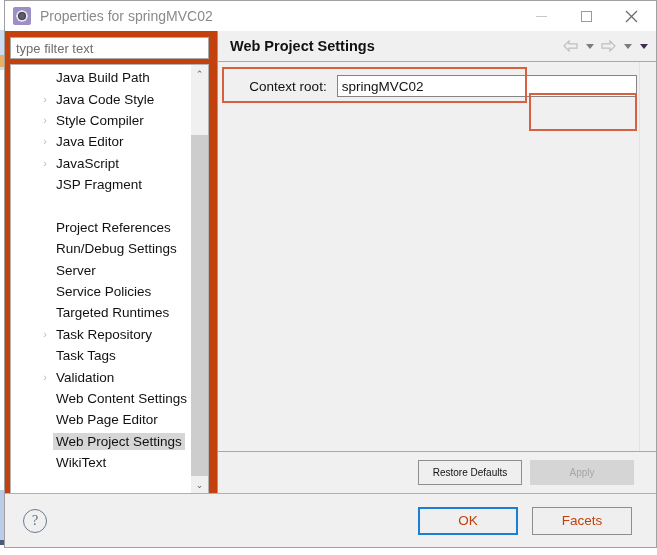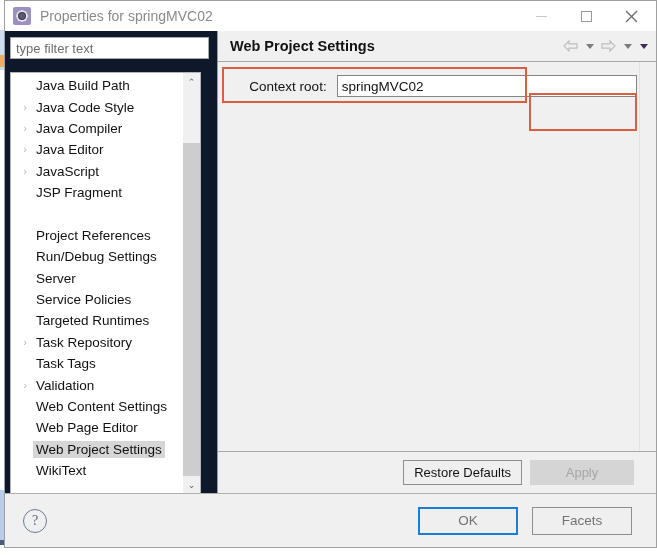--- a/index.html
+++ b/index.html
@@ -129,48 +129,48 @@
     background: #ffffff;
     overflow: hidden;
   }
 
   
   #left-col {
     width: 212px;
     min-width: 212px;
     display: flex;
     flex-direction: column;
-    background: #0f172a;
+    background: #c2410c;
     padding-top: 6px;
     box-sizing: border-box;
-    gap: 8px;
   }
   #filter-input {
     margin: 0 8px 0 5px;
     height: 22px;
     border: 1px solid #a9a9a9;
     box-sizing: border-box;
     font-family: "Liberation Sans", sans-serif;
     font-size: 13px;
     color: #6e6e6e;
     padding: 0 5px;
     background: #ffffff;
     outline: none;
     width: 199px;
   }
   #tree-wrap {
     flex: 1;
-    margin: 5px 16px 0 5px;
+    margin: 5px 8px 0 5px;
     border: 1px solid #b4b4b4;
     border-bottom: none;
     box-sizing: border-box;
     display: flex;
     overflow: hidden;
     position: relative;
     background: #ffffff;
+    padding-left: 20px;
   }
   #tree-list {
     flex: 1;
     padding-top: 2px;
     overflow: hidden;
   }
   .tree-item {
     height: 21.4px;
     display: flex;
     align-items: center;
@@ -345,21 +345,21 @@
     justify-content: flex-end;
     padding-right: 22px;
     gap: 8px;
     box-sizing: border-box;
   }
   .btn {
     height: 25px;
     min-width: 104px;
     padding: 0 10px;
     font-family: "Liberation Sans", sans-serif;
-    font-size: 13px;
+    font-size: 10px;
     color: #111111;
     background: #efefef;
     border: 1px solid #8e8e8e;
     box-sizing: border-box;
     display: flex;
     align-items: center;
     justify-content: center;
     white-space: nowrap;
   }
   .btn.disabled {
@@ -396,21 +396,21 @@
     display: flex;
     align-items: center;
     gap: 14px;
     padding-right: 24px;
   }
   .fbtn {
     width: 100px;
     height: 28px;
     font-family: "Liberation Sans", sans-serif;
     font-size: 13.5px;
-    color: #737373;
+    color: #c2410c;
     background: #efefef;
     border: 1px solid #8e8e8e;
     box-sizing: border-box;
     display: flex;
     align-items: center;
     justify-content: center;
   }
   .fbtn.default {
     border: 2px solid #1a7fd4;
     background: #efefef;
@@ -459,21 +459,21 @@
             <div class="tree-item">
               <span class="tree-arrow empty">›</span>
               <span class="tree-label">Java Build Path</span>
             </div>
             <div class="tree-item">
               <span class="tree-arrow">›</span>
               <span class="tree-label">Java Code Style</span>
             </div>
             <div class="tree-item">
               <span class="tree-arrow">›</span>
-              <span class="tree-label">Java Compiler</span>
+              <span class="tree-label">Style Compiler</span>
             </div>
             <div class="tree-item">
               <span class="tree-arrow">›</span>
               <span class="tree-label">Java Editor</span>
             </div>
             <div class="tree-item">
               <span class="tree-arrow">›</span>
               <span class="tree-label">JavaScript</span>
             </div>
             <div class="tree-item">

